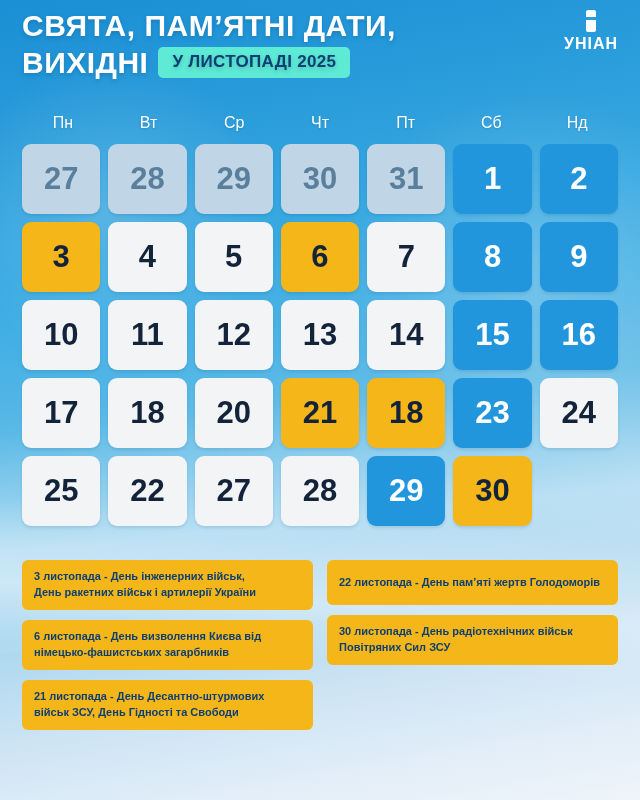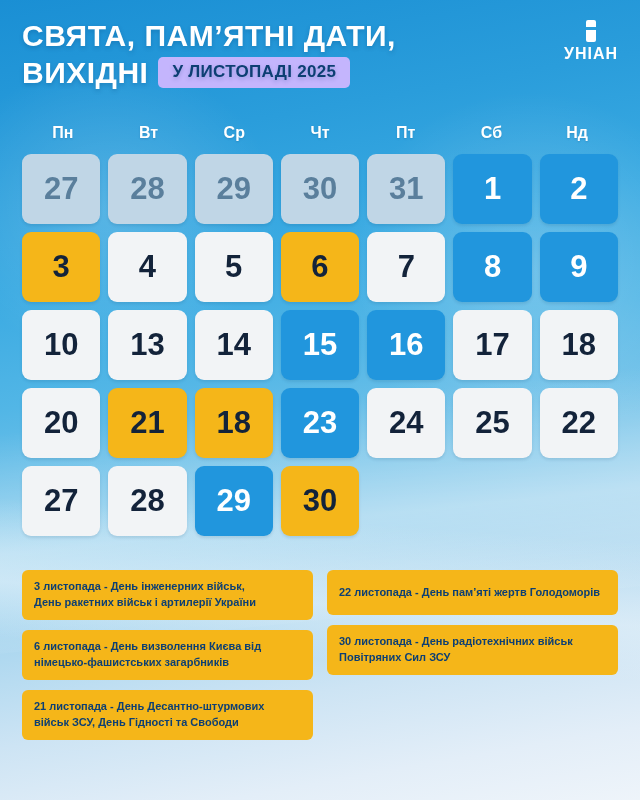--- a/index.html
+++ b/index.html
@@ -46,21 +46,21 @@
     position: absolute;
     left: -40px; right: -40px; top: 520px;
     height: 140px;
     background: linear-gradient(180deg, rgba(255,255,255,0) 0%, rgba(230,242,250,0.55) 60%, rgba(255,255,255,0.0) 100%);
     transform: skewY(4deg);
   }
   .wrap {
     position: relative;
     width: 640px;
     height: 560px;
-    padding: 18px 22px 10px 22px;
+    padding: 8px 22px 10px 22px;
   }
 
   
   .header {
     display: flex;
     align-items: flex-start;
     justify-content: space-between;
   }
   .title {
     color: #ffffff;
@@ -72,21 +72,21 @@
     max-width: 470px;
   }
   .title-line2 {
     display: flex;
     align-items: center;
     gap: 10px;
     margin-top: 2px;
   }
   .subtitle-badge {
     display: inline-block;
-    background: #c4b5fd;
+    background: #5eead4;
     color: #0d3f73;
     font-size: 17px;
     font-weight: bold;
     letter-spacing: 0.3px;
     padding: 5px 14px 6px 14px;
     border-radius: 5px;
     white-space: nowrap;
   }
   .logo {
     text-align: center;
@@ -119,21 +119,21 @@
     display: grid;
     grid-template-columns: repeat(7, 1fr);
     gap: 8px;
     margin-top: 34px;
     padding: 0 2px;
   }
   .weekday {
     text-align: center;
     color: #ffffff;
     font-size: 16px;
-    font-weight: bold;
+    font-weight: normal;
     padding-bottom: 6px;
     text-shadow: 0 1px 2px rgba(0,60,110,0.2);
   }
 
   
   .grid {
     display: grid;
     grid-template-columns: repeat(7, 1fr);
     gap: 8px;
     margin-top: 6px;
@@ -223,20 +223,22 @@
       <div class="cell c-blue">1</div>
       <div class="cell c-blue">2</div>
       <div class="cell c-yellow">3</div>
       <div class="cell c-white">4</div>
       <div class="cell c-white">5</div>
       <div class="cell c-yellow">6</div>
       <div class="cell c-white">7</div>
       <div class="cell c-blue">8</div>
       <div class="cell c-blue">9</div>
       <div class="cell c-white">10</div>
+      <div class="cell c-white">11</div>
+      <div class="cell c-white">12</div>
       <div class="cell c-white">13</div>
       <div class="cell c-white">14</div>
       <div class="cell c-blue">15</div>
       <div class="cell c-blue">16</div>
       <div class="cell c-white">17</div>
       <div class="cell c-white">18</div>
       <div class="cell c-white">20</div>
       <div class="cell c-yellow">21</div>
       <div class="cell c-yellow">18</div>
       <div class="cell c-blue">23</div>

